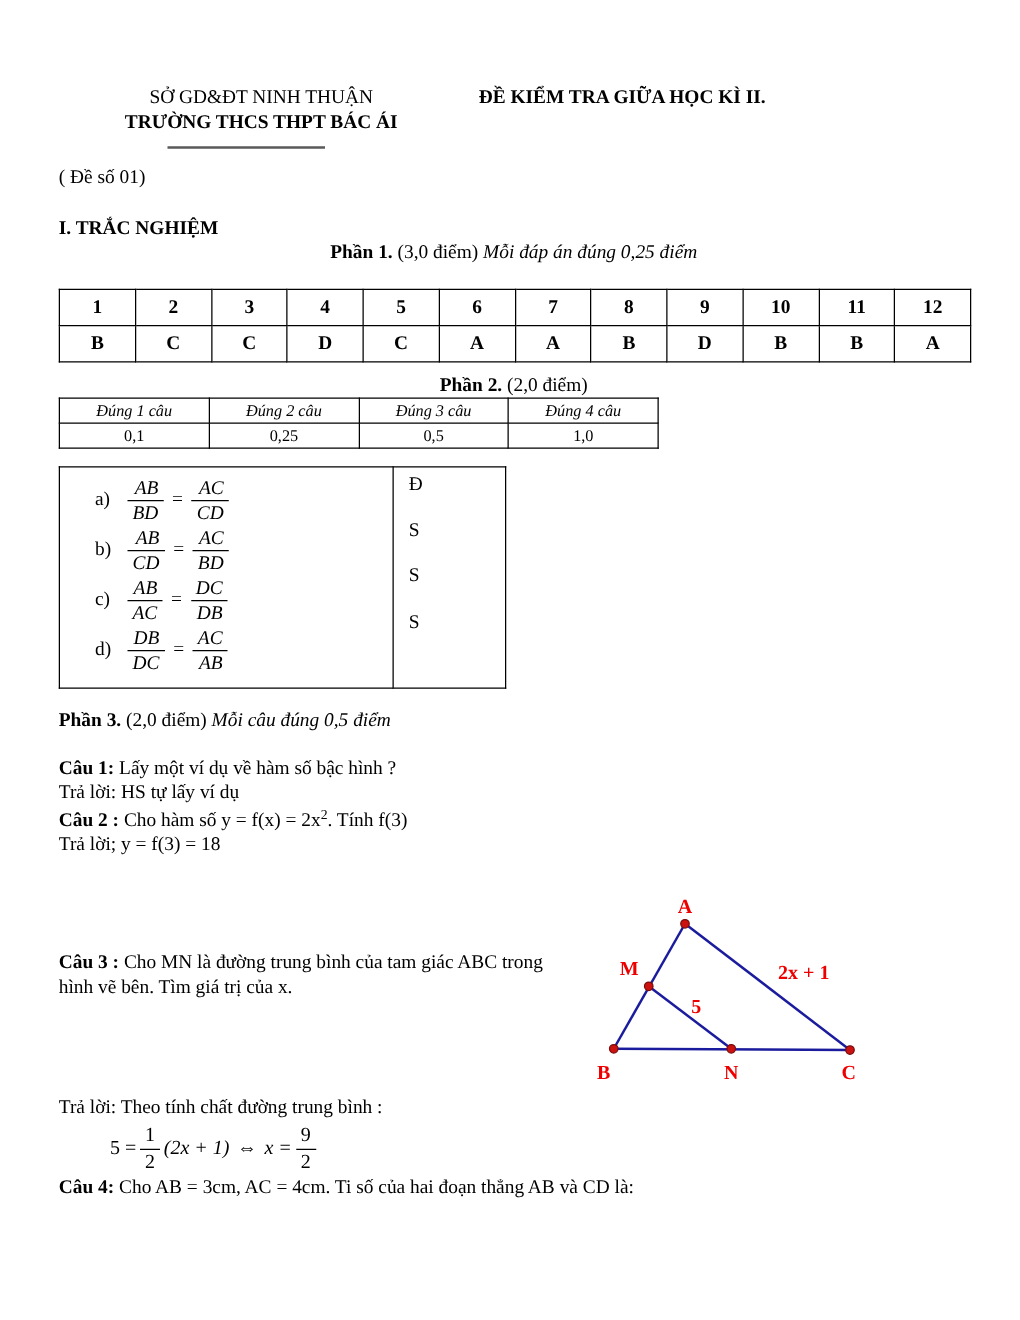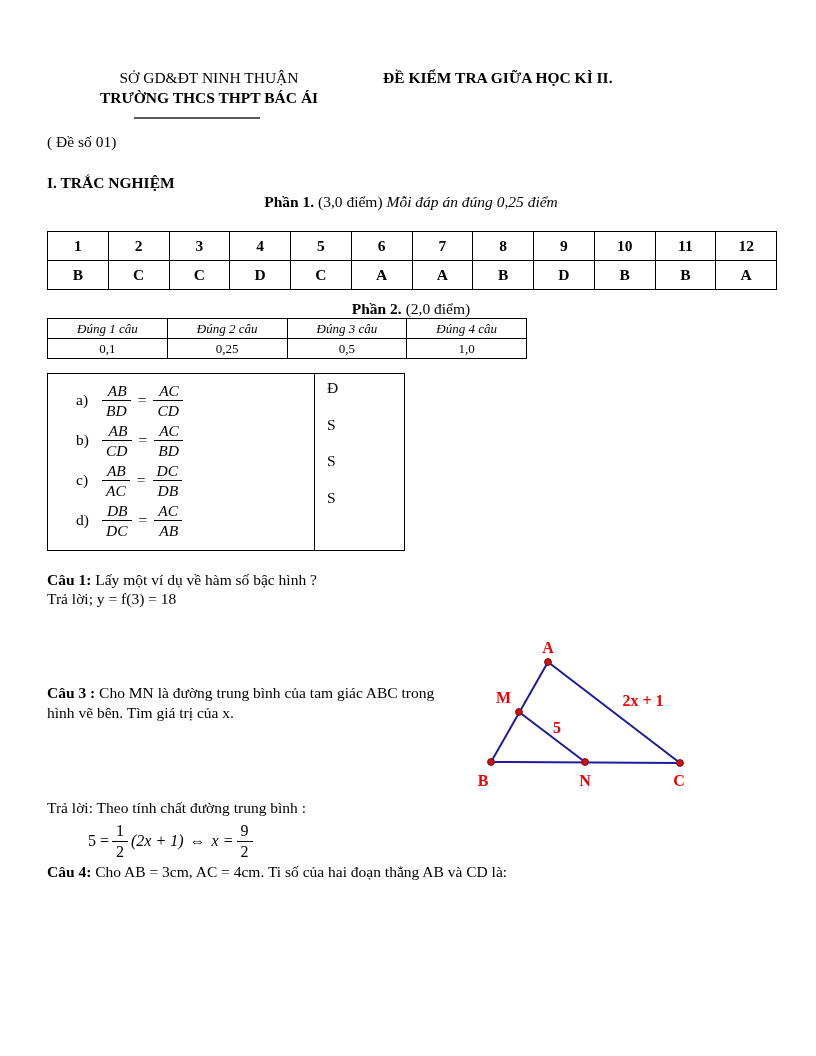--- a/index.html
+++ b/index.html
@@ -198,24 +198,27 @@
         <td class="verd-cell">
           <div class="verdict">Đ</div>
           <div class="verdict">S</div>
           <div class="verdict">S</div>
           <div class="verdict">S</div>
         </td>
       </tr>
     </tbody>
       </table>
 
+    <div class="part3-line"><span class="b">Phần 3.</span><span> (2,0 điểm) </span><span class="i">Mỗi câu đúng 0,5 điểm</span></div>
 
     <div class="blank"></div>
 
     <div class="q-line"><span class="b">Câu 1:</span><span> Lấy một ví dụ về hàm số bậc hình ?</span></div>
+    <div class="q-line">Trả lời: HS tự lấy ví dụ</div>
+    <div class="q-line"><span class="b">Câu 2 :</span><span> Cho hàm số y = f(x) = 2x</span><sup>2</sup><span>. Tính f(3)</span></div>
     <div class="q-line">Trả lời; y = f(3) = 18</div>
 
     <div class="q3-wrap">
       <div class="q3-text"><span class="b">Câu 3 :</span><span> Cho MN là đường trung bình của tam giác ABC trong hình vẽ bên. Tìm giá trị của x.</span></div>
       <div class="q3-fig">
         <svg width="322" height="175" viewBox="0 0 322 175">
 
           <line x1="95" y1="43" x2="38" y2="143" stroke="#1b1b9e" stroke-width="2"></line>
           <line x1="95" y1="43" x2="227" y2="144" stroke="#1b1b9e" stroke-width="2"></line>
           <line x1="38" y1="143" x2="227" y2="144" stroke="#1b1b9e" stroke-width="2"></line>

